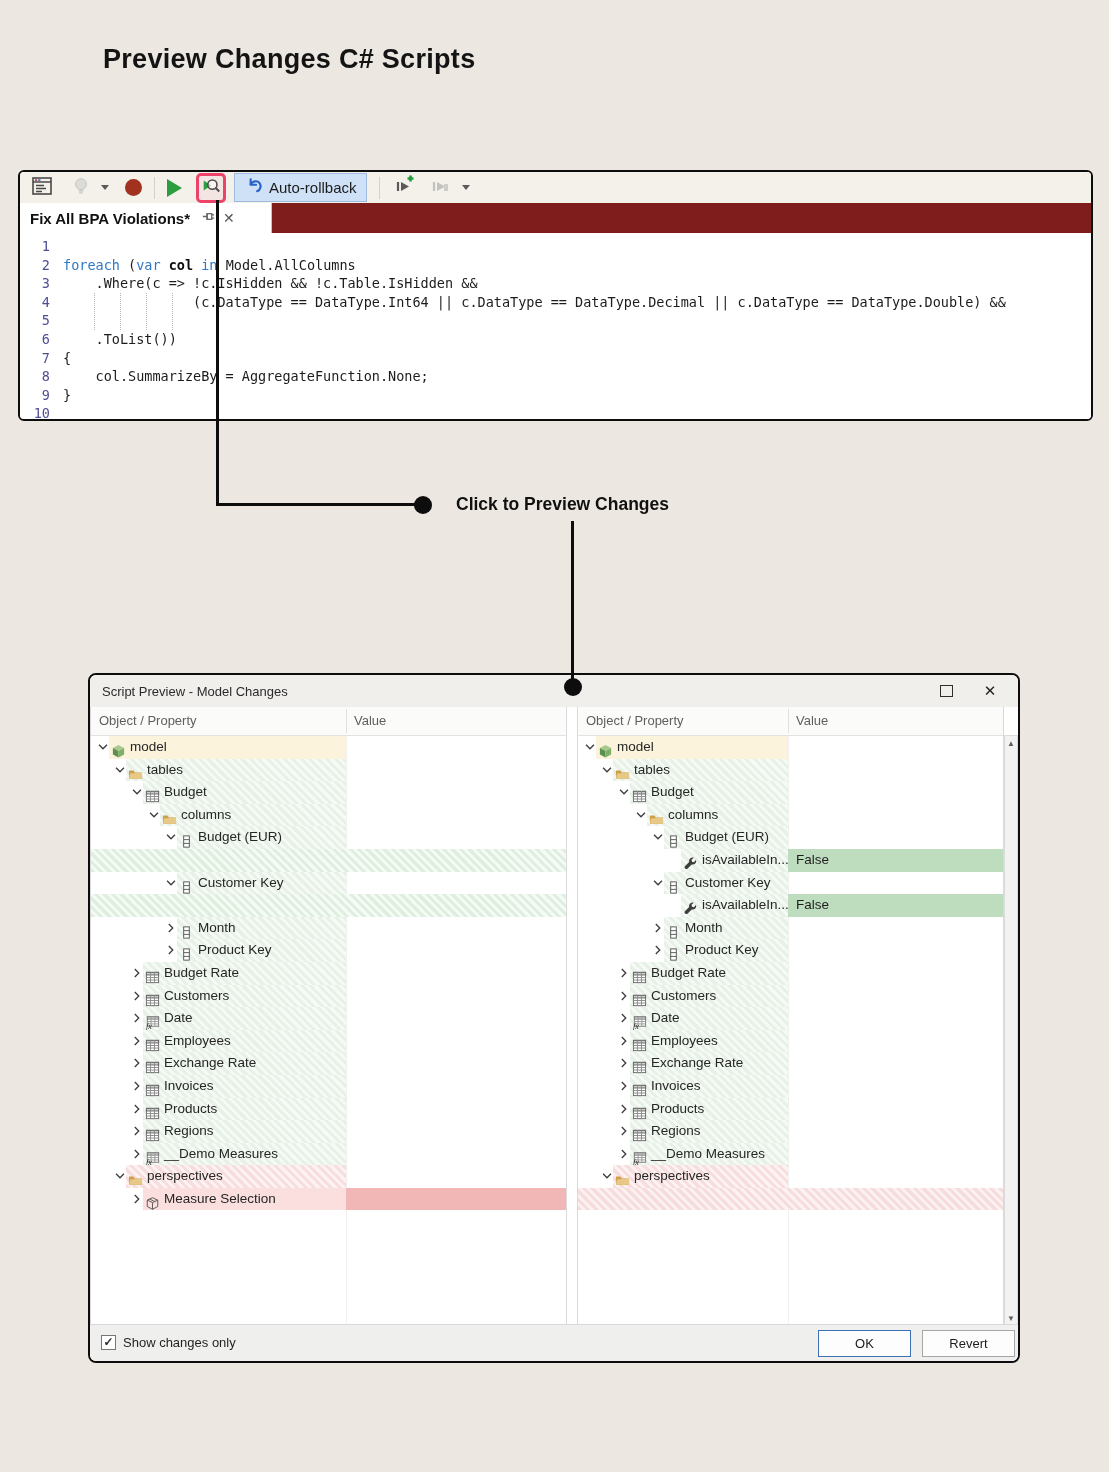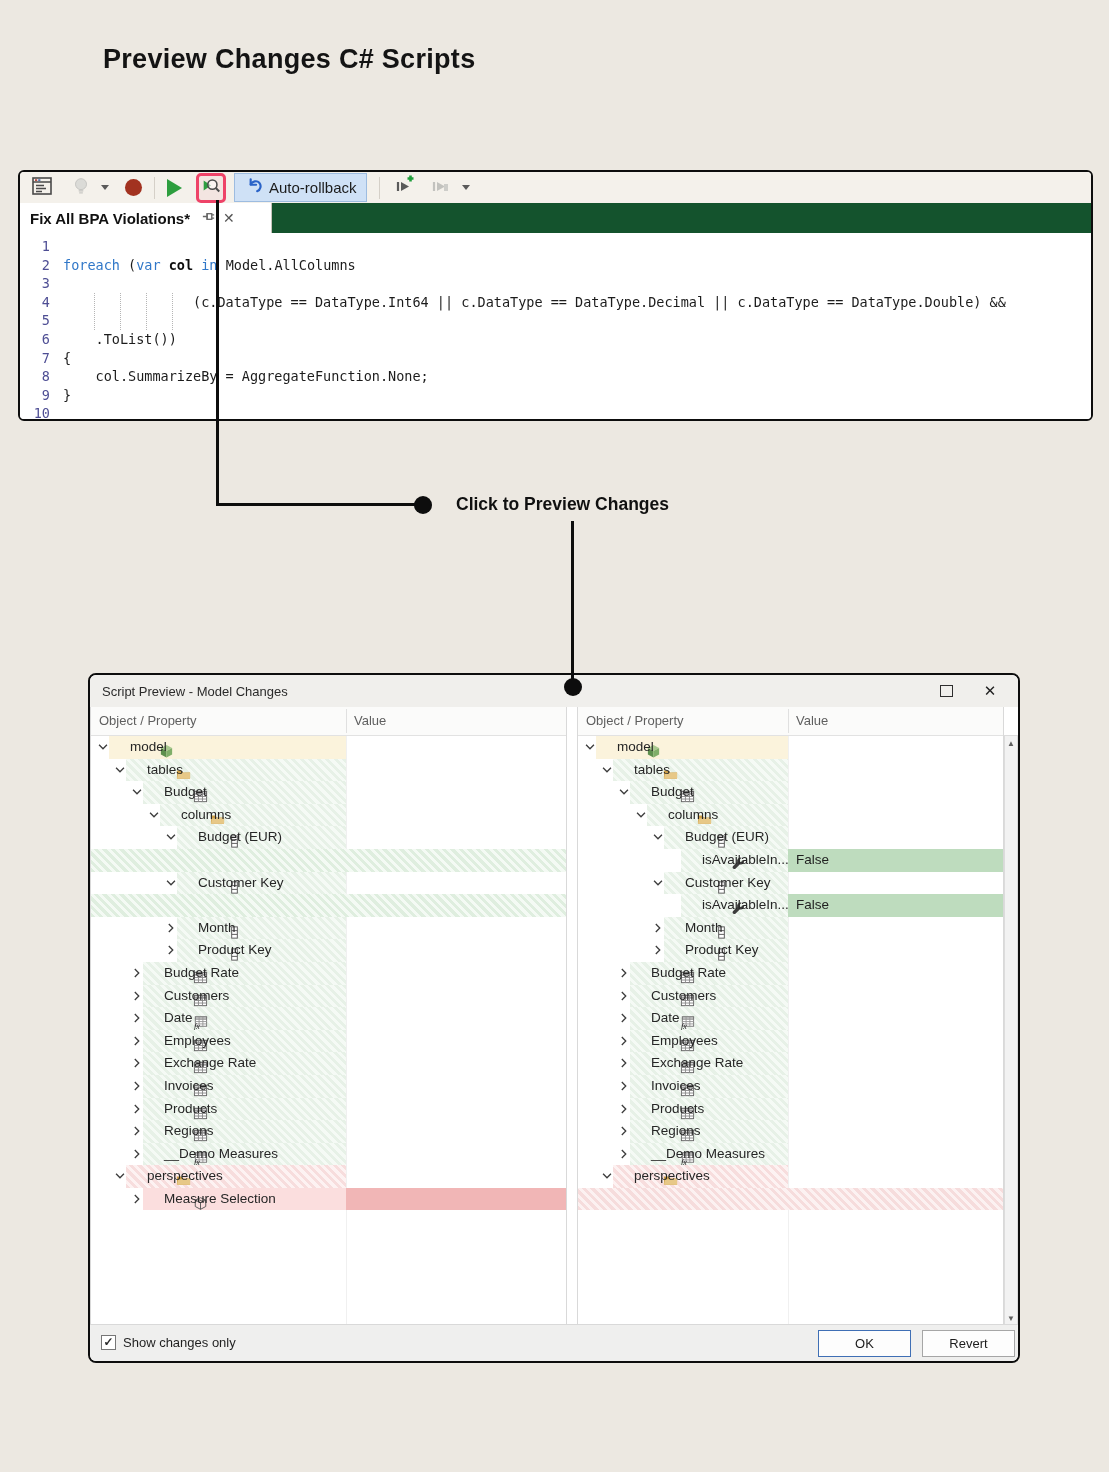--- a/index.html
+++ b/index.html
@@ -14,21 +14,21 @@
   .toolbar{position:relative;height:31px;background:#f4f1eb;display:flex;align-items:center;}
   .tbtn{display:flex;align-items:center;justify-content:center;height:26px;}
   .tb-sep{width:1px;height:22px;background:#d5d0c8;margin:0 6px;}
   .caret{width:0;height:0;border-left:4px solid transparent;border-right:4px solid transparent;border-top:5px solid #5a5a5a;}
   .record-dot{width:17px;height:17px;border-radius:50%;background:#a23220;}
   .play-tri{width:0;height:0;border-top:9px solid transparent;border-bottom:9px solid transparent;border-left:15px solid #2d9e3f;}
   .preview-frame{width:30px;height:30px;border:3px solid #ee4368;border-radius:5px;background:rgba(238,67,104,.07);display:flex;align-items:center;justify-content:center;box-sizing:border-box;}
   .rollback-btn{display:flex;align-items:center;gap:5px;height:27px;padding:0 9px;background:#cfe1f6;border:1px solid #9dbce0;font-size:15px;color:#1c1c1c;}
 
   
-  .tabrow{position:relative;height:30px;background:#14532d;}
+  .tabrow{position:relative;height:30px;background:#7f1d1d;}
   .tab-active{position:absolute;left:0;top:0;height:30px;width:252px;background:#fff;border-right:1px solid #c8c3ba;display:flex;align-items:center;padding-left:10px;box-sizing:border-box;gap:7px;}
   .tab-title{font-size:15px;font-weight:bold;color:#111;white-space:nowrap;}
   .tab-x{font-size:14px;color:#555;line-height:1;}
 
   
   .code-area{position:relative;background:#fff;height:186px;padding-top:4px;font-family:"DejaVu Sans Mono","Liberation Mono",monospace;font-size:13.5px;}
   .code-line{display:flex;height:18.6px;line-height:18.6px;white-space:pre;}
   .line-num{width:30px;text-align:right;padding-right:13px;color:#4e4e94;flex:0 0 auto;}
   .line-text{color:#1c1c1c;}
   .seg-cm{color:#2c9129;}
@@ -64,21 +64,21 @@
   .band-cream{background:#fbf3dc;}
   .band-green{background:repeating-linear-gradient(45deg,#e7f1e7 0 3px,#f5faf5 3px 6px);}
   .band-pink-hatch{background:repeating-linear-gradient(45deg,#f7dddd 0 3px,#fdf2f2 3px 6px);}
   .band-pink-light{background:#fbdede;}
   .vcell{position:absolute;top:0;height:100%;}
   .vcell-green{background:#bedcbe;}
   .vcell-pink{background:#f1b6b6;}
   .row-hatch-green{background:repeating-linear-gradient(45deg,#dfeedf 0 3px,#f4faf4 3px 6px);}
   .row-hatch-pink{background:repeating-linear-gradient(45deg,#f6dcdc 0 3px,#fcf1f1 3px 6px);}
   .chev{position:absolute;top:4px;width:14px;height:14px;}
-  .ticon{position:absolute;top:8px;width:15px;height:15px;margin-left:48px;}
+  .ticon{position:absolute;top:8px;width:15px;height:15px;}
   .ticon svg,.chev svg{display:block;width:100%;height:100%;}
   .tlabel{position:absolute;top:0;height:22.6px;line-height:22.6px;font-size:13.5px;color:#262626;white-space:nowrap;}
   .tvalue{position:absolute;top:0;height:22.6px;line-height:22.6px;font-size:13.5px;color:#1f1f1f;}
 
   
   .vscroll{position:absolute;left:914px;top:28px;width:14px;height:592px;background:#f2f2f2;border:1px solid #dcdcdc;box-sizing:border-box;}
   .vs-btn{position:absolute;left:0;width:12px;height:15px;background:#f2f2f2;display:flex;align-items:center;justify-content:center;font-size:8px;color:#5f5f5f;}
   .vs-up{top:0;}
   .vs-down{bottom:0;}
 
@@ -171,21 +171,21 @@
               <path d="M11.5,6.2 L14,6.2 M11.5,9.8 L14,9.8"></path>
             </svg></span>
         <span class="tab-x">✕</span>
       </div>
     </div>
 
     <div class="code-area">
       <div id="code-lines">
           <div class="code-line"><span class="line-num">1</span></div>
           <div class="code-line"><span class="line-num">2</span><span class="line-text"><span class="seg-kw">foreach</span><span class="seg-pl"> (</span><span class="seg-kw">var</span><span class="seg-pl"> </span><span class="seg-bd">col</span><span class="seg-pl"> </span><span class="seg-kw">in</span><span class="seg-pl"> Model.AllColumns</span></span></div>
-          <div class="code-line"><span class="line-num">3</span></div>
+          <div class="code-line"><span class="line-num">3</span><span class="line-text"><span class="seg-pl">    .Where(c =&gt; !c.IsHidden &amp;&amp; !c.Table.IsHidden &amp;&amp;</span></span></div>
           <div class="code-line"><span class="line-num">4</span><span class="line-text"><span class="seg-pl">                (c.DataType == DataType.Int64 || c.DataType == DataType.Decimal || c.DataType == DataType.Double) &amp;&amp;</span></span></div>
           <div class="code-line"><span class="line-num">5</span></div>
           <div class="code-line"><span class="line-num">6</span><span class="line-text"><span class="seg-pl">    .ToList())</span></span></div>
           <div class="code-line"><span class="line-num">7</span><span class="line-text"><span class="seg-pl">{</span></span></div>
           <div class="code-line"><span class="line-num">8</span><span class="line-text"><span class="seg-pl">    col.SummarizeBy = AggregateFunction.None;</span></span></div>
           <div class="code-line"><span class="line-num">9</span><span class="line-text"><span class="seg-pl">}</span></span></div>
           <div class="code-line"><span class="line-num">10</span><span class="line-text"></span></div>
         </div>
       <div class="indent-guide" style="left:74px;"></div>
       <div class="indent-guide" style="left:100px;"></div>

